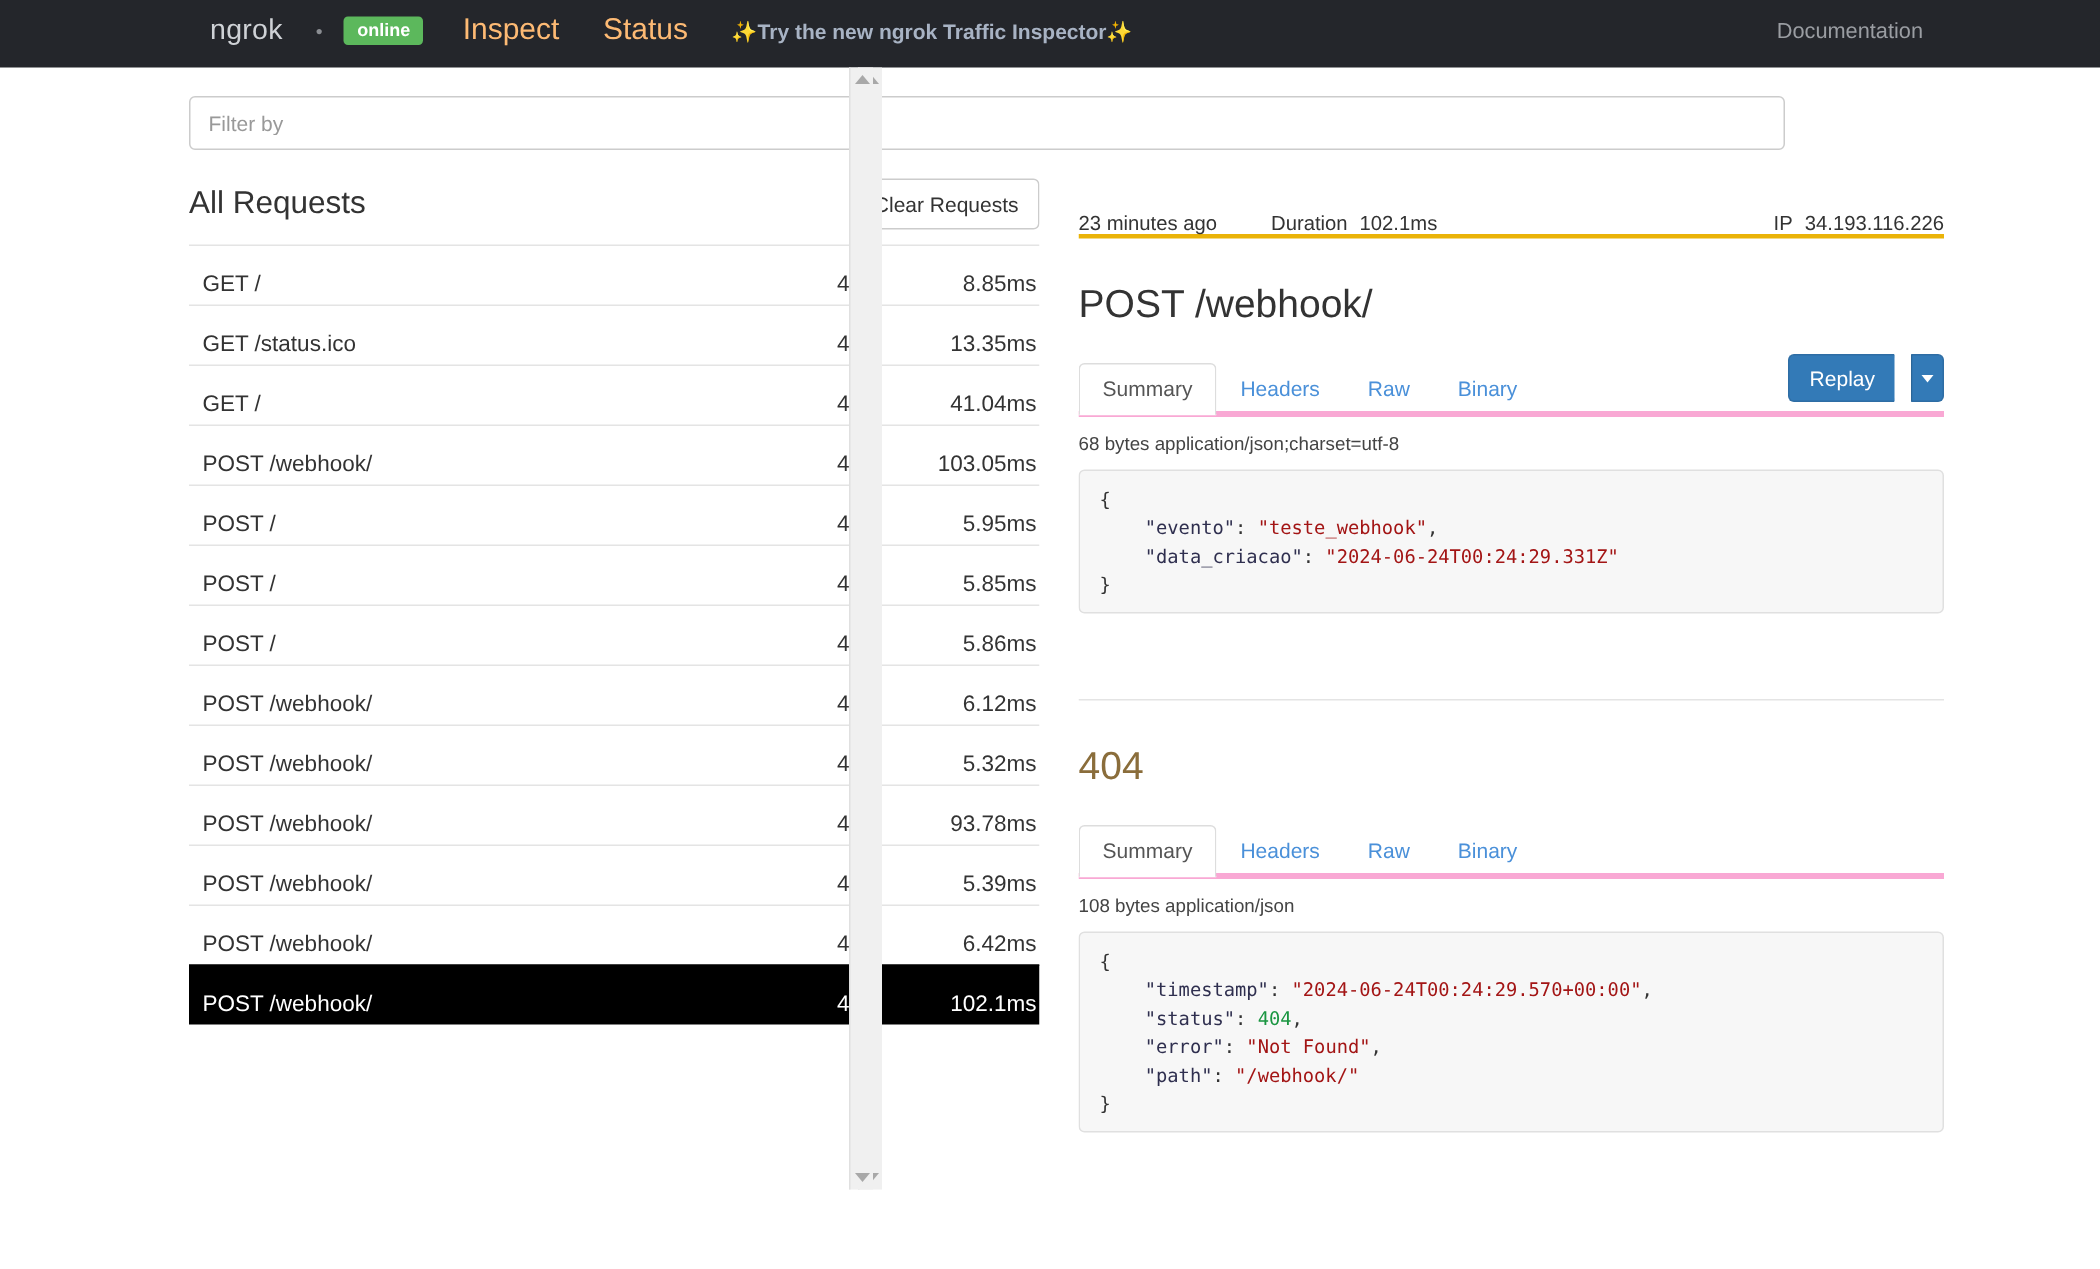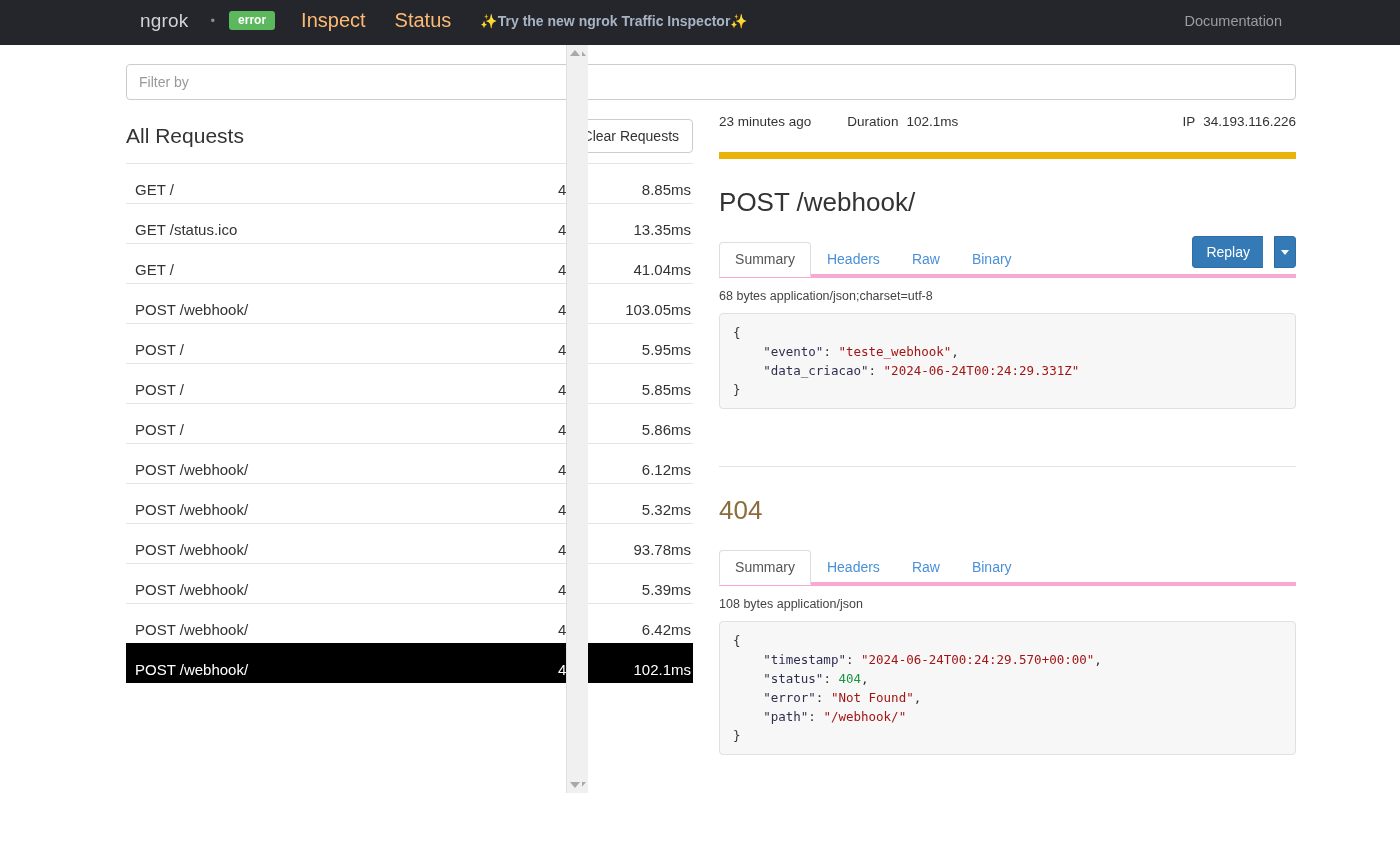--- a/index.html
+++ b/index.html
@@ -66,21 +66,21 @@
   }
 
   
   .page {
     position: relative;
     height: 801px;
     padding: 0 104px 0 126px;
   }
   .filter-wrap { padding-top: 19px; }
   .filter-input {
-    width: 1170px;
+    width: 1064px;
     height: 36px;
     border: 1px solid #cccccc;
     border-radius: 4px;
     padding: 6px 12px;
     font-size: 14px;
     font-family: "Liberation Sans", sans-serif;
     color: #555555;
     outline: none;
     background: #fff;
   }
@@ -180,23 +180,23 @@
   
   .right-pane {
     width: 582px;
     margin-left: 26px;
     position: relative;
     height: 748px;
     overflow: hidden;
   }
   .meta-row {
     display: flex;
-    align-items: flex-start;
+    align-items: flex-end;
     height: 45px;
-    border-bottom: 7px solid #eab308;
+    border-bottom: 3px solid #eab308;
     font-size: 13.5px;
     color: #333333;
     white-space: nowrap;
   }
   .meta-time { margin-right: 36px; }
   .meta-dur-label { margin-right: 8px; }
   .meta-right { margin-left: auto; }
   .meta-ip-label { margin-right: 8px; }
 
   .exchange-title {
@@ -294,21 +294,21 @@
     margin-top: 57px;
   }
   .right-sbar { left: 566px; height: 748px; }
 </style>
 </head>
 <body>
 
 <div class="navbar">
   <a class="brand" href="#">ngrok</a>
   <span class="dot-sep">•</span>
-  <span class="badge-online">error</span>
+  <span class="badge-online">online</span>
   <a class="nav-link" href="#">Inspect</a>
   <a class="nav-link" href="#">Status</a>
   <a class="nav-promo" href="#">✨Try the new ngrok Traffic Inspector✨</a>
   <a class="nav-right" href="#">Documentation</a>
 </div>
 
 <div class="page">
 
   <div class="filter-wrap">
     <input class="filter-input" type="text" placeholder="Filter by" style="">

